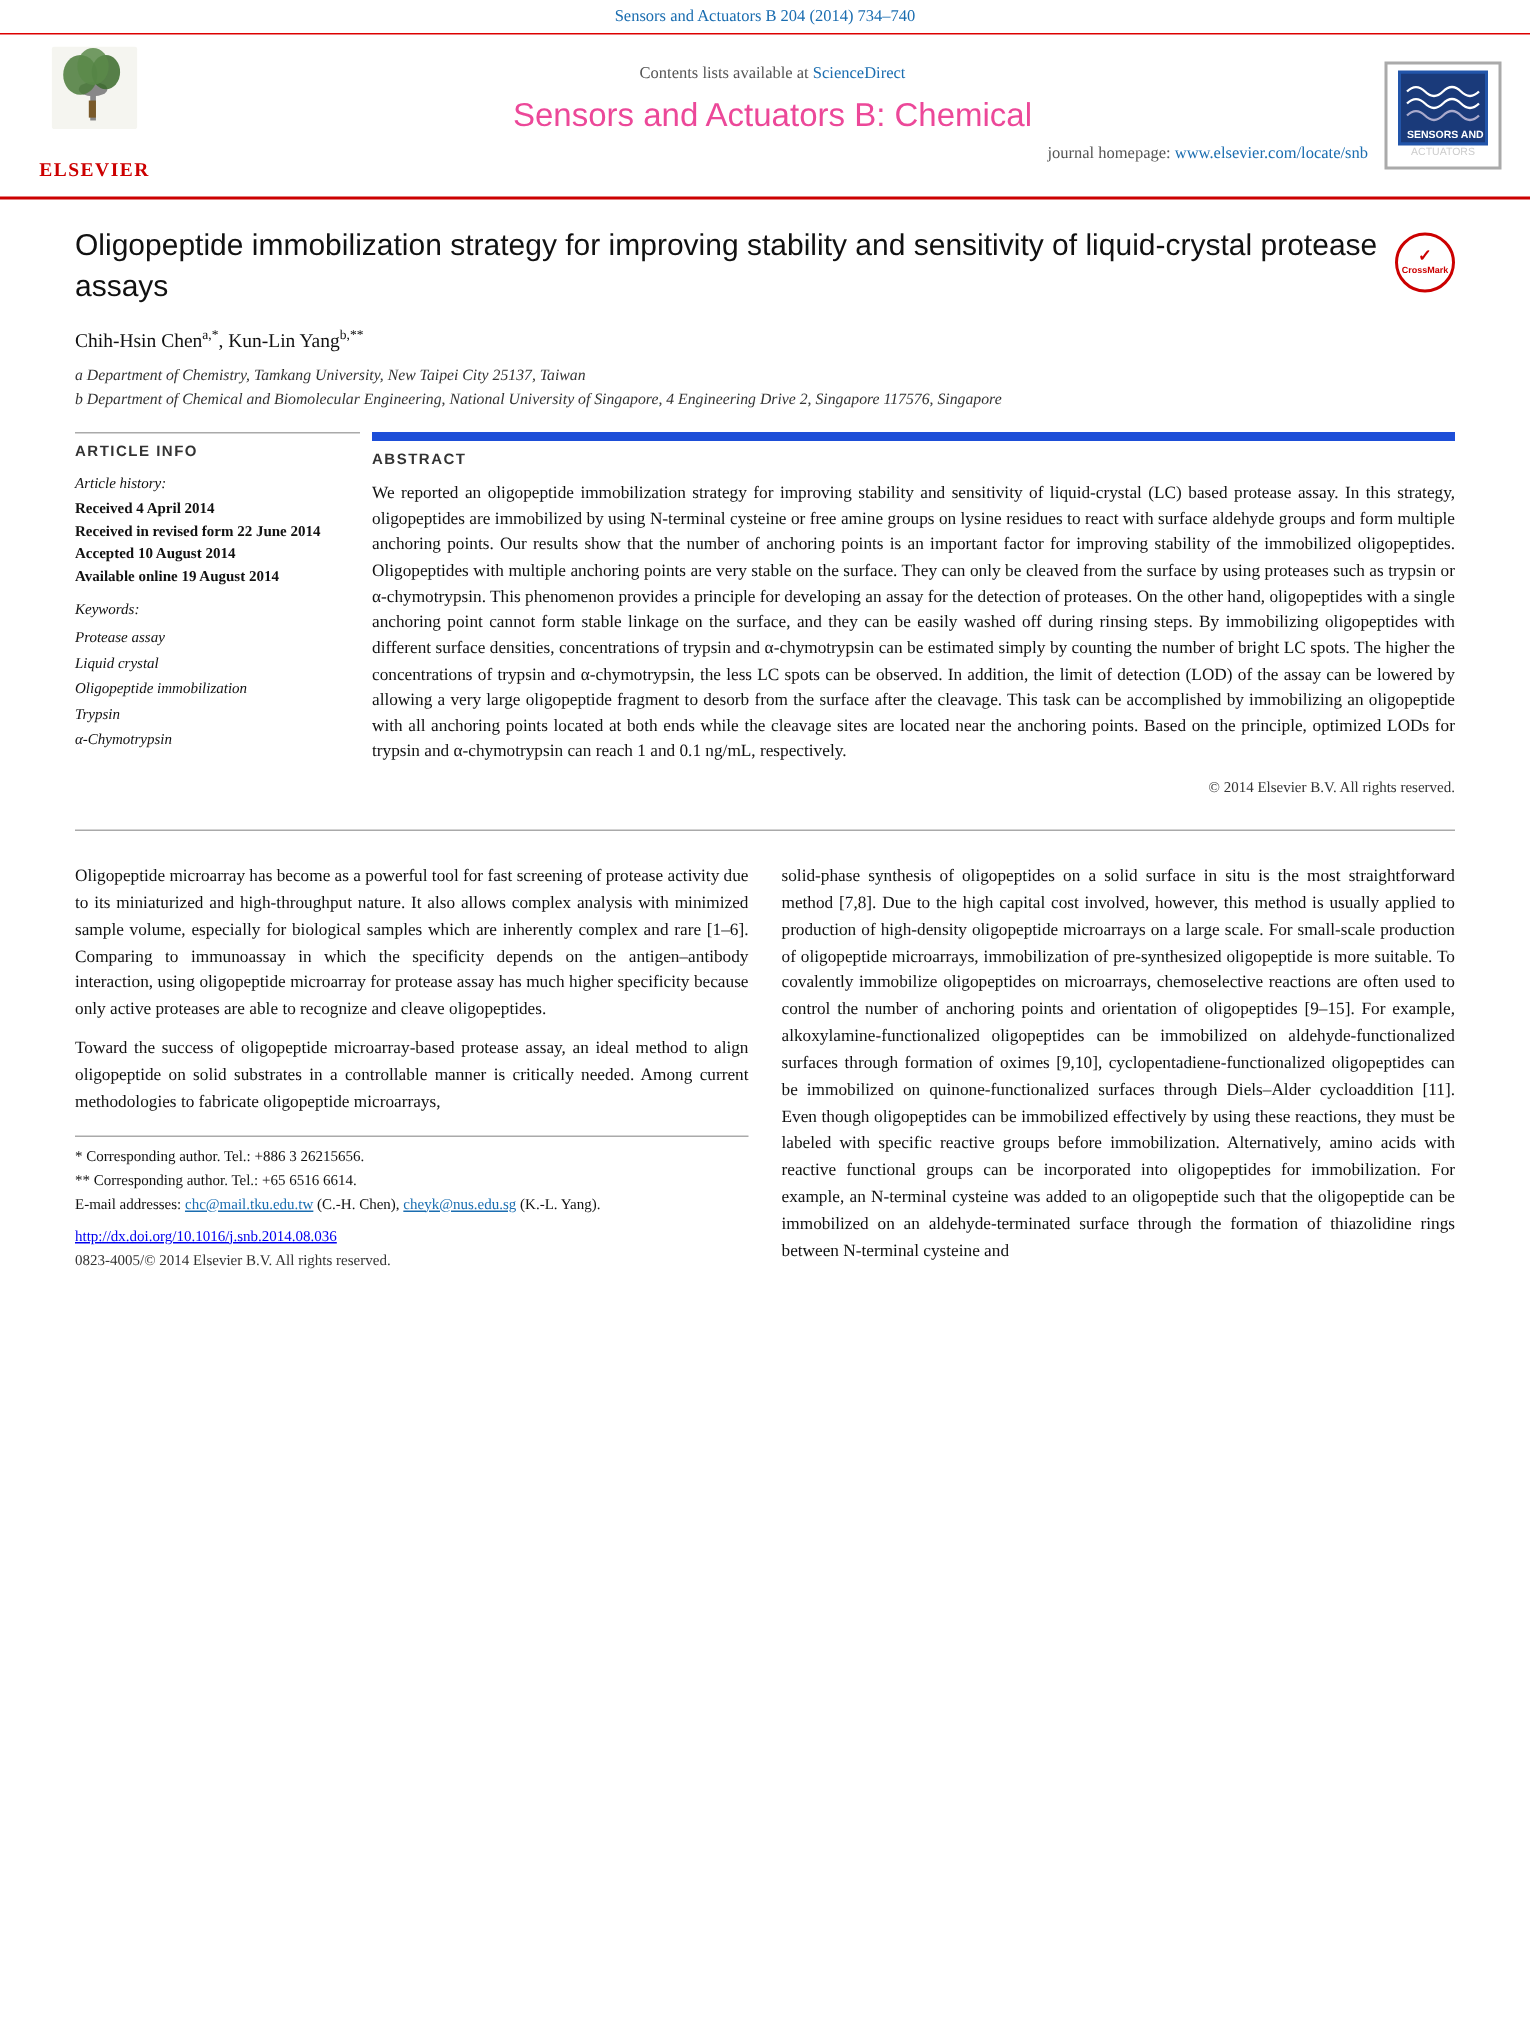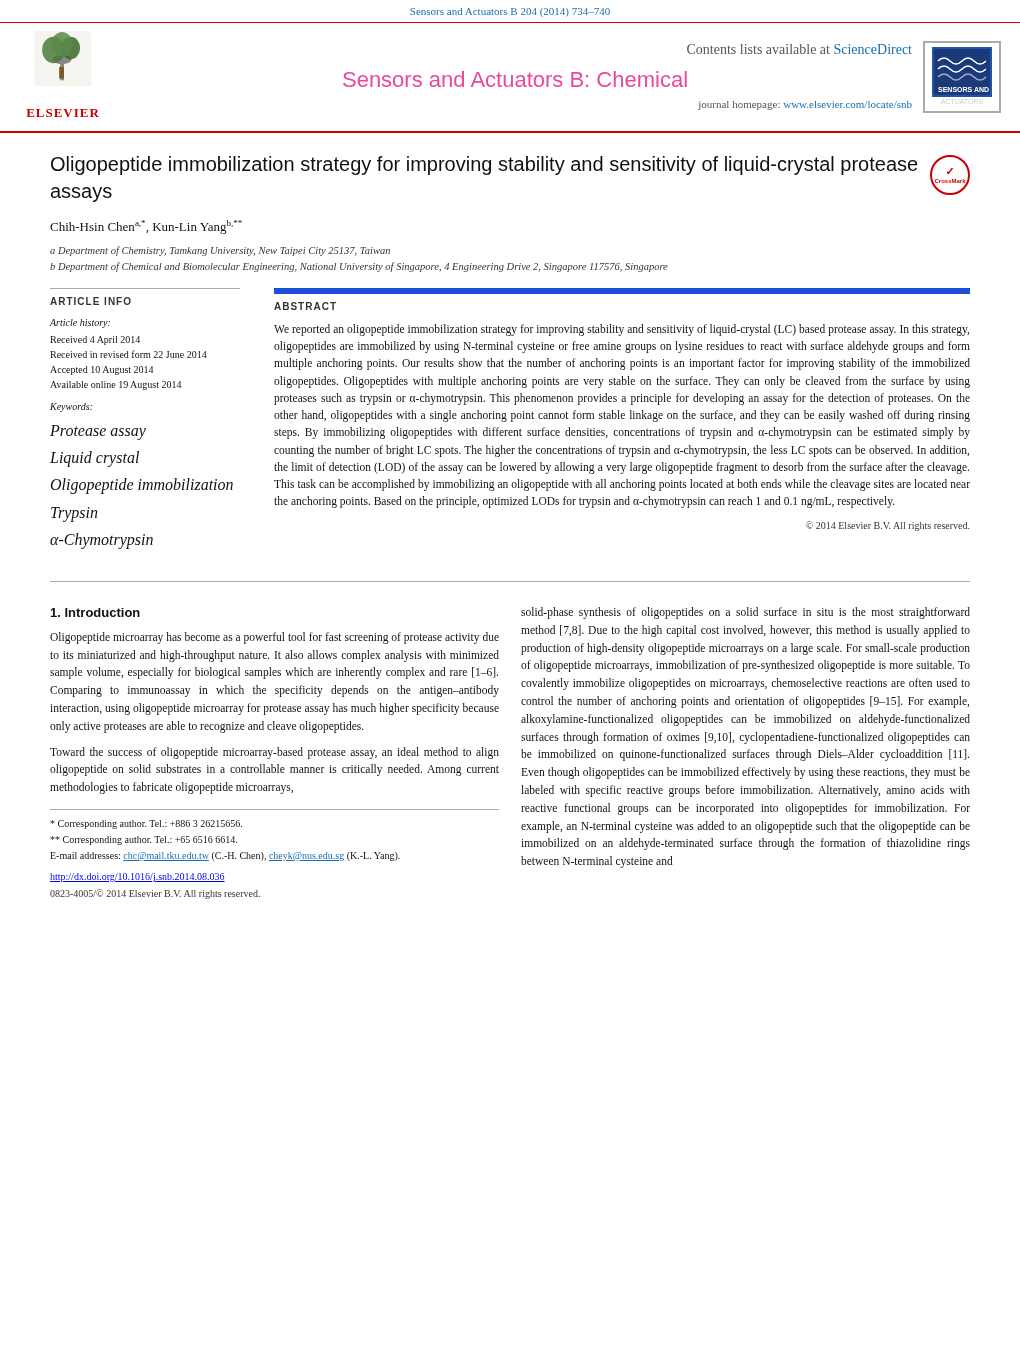--- a/index.html
+++ b/index.html
@@ -43,24 +43,23 @@
       font-weight: bold;
       font-variant: small-caps;
       letter-spacing: 1px;
       margin-top: 2px;
     }
     .journal-center {
       flex: 1;
       text-align: center;
     }
     .science-direct-link {
-      font-size: 14px;
+      font-size: 11px;
       color: #555;
       margin-bottom: 3px;
-      text-align: right;
     }
     .science-direct-link a { color: #1a6db0; text-decoration: none; }
     .journal-title-main {
       font-size: 22px;
       font-weight: normal;
       color: #ec4899;
       font-family: Arial, sans-serif;
     }
     .journal-homepage {
       font-size: 11px;
@@ -135,21 +134,21 @@
     .author-sup { font-size: 9px; vertical-align: super; }
     .affiliations {
       font-size: 10.5px;
       color: #333;
       margin-bottom: 14px;
       font-style: italic;
       line-height: 1.5;
     }
     .two-col {
       display: flex;
-      gap: 34px;
+      gap: 8px;
       margin-bottom: 20px;
     }
     .article-info-box {
       width: 190px;
       min-width: 190px;
       border-top: 1px solid #aaa;
       padding-top: 6px;
       font-size: 10.5px;
     }
     .article-info-box h4 {
@@ -161,22 +160,22 @@
       margin-bottom: 6px;
       color: #333;
     }
     .info-section { margin-bottom: 8px; }
     .info-section h5 {
       font-size: 10px;
       font-style: italic;
       font-weight: normal;
       margin-bottom: 2px;
     }
-    .info-section p { font-size: 10px; line-height: 1.5; }
-    .keyword-list { font-size: 16px; line-height: 1.7; font-style: italic; }
+    .info-section p { font-size: 10px; line-height: 1.5; font-weight: bold; }
+    .keyword-list { font-size: 10px; line-height: 1.7; font-style: italic; }
     .abstract-box {
       flex: 1;
       border-top: 6px solid #1d4ed8;
       padding-top: 6px;
     }
     .abstract-box h4 {
       font-size: 10px;
       font-family: Arial, sans-serif;
       font-weight: bold;
       text-transform: uppercase;
@@ -353,24 +352,20 @@
       <p class="copyright-line">© 2014 Elsevier B.V. All rights reserved.</p>
     </div>
   </div>
 
   <hr class="divider">
 </div>
 
 <div class="main-content">
 
   <div class="left-col">
-    <div class="section-title">
-      <span>1.</span>
-      <span>Introduction</span>
-    </div>
     <p class="body-text">Oligopeptide microarray has become as a powerful tool for fast screening of protease activity due to its miniaturized and high-throughput nature. It also allows complex analysis with minimized sample volume, especially for biological samples which are inherently complex and rare [1–6]. Comparing to immunoassay in which the specificity depends on the antigen–antibody interaction, using oligopeptide microarray for protease assay has much higher specificity because only active proteases are able to recognize and cleave oligopeptides.</p>
     <p class="body-text">Toward the success of oligopeptide microarray-based protease assay, an ideal method to align oligopeptide on solid substrates in a controllable manner is critically needed. Among current methodologies to fabricate oligopeptide microarrays,</p>
 
     <div class="footnote-area">
       <div>* Corresponding author. Tel.: +886 3 26215656.</div>
       <div>** Corresponding author. Tel.: +65 6516 6614.</div>
       <div>
         <span>E-mail addresses:</span>
         <a href="#">chc@mail.tku.edu.tw</a>
         <span>(C.-H. Chen),</span>

